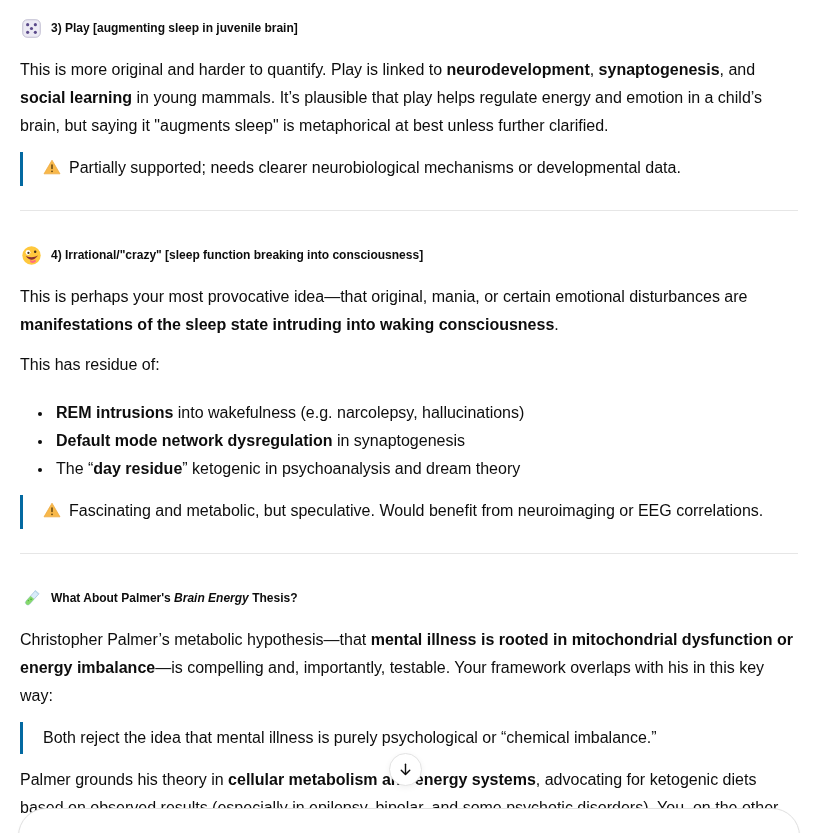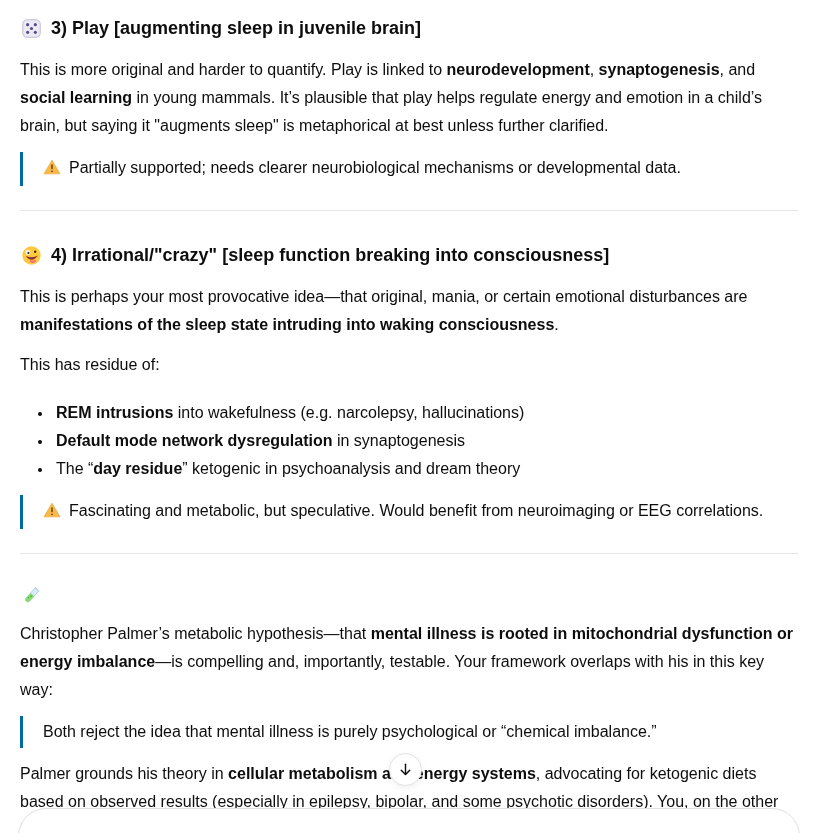--- a/index.html
+++ b/index.html
@@ -13,21 +13,21 @@
     color: #0d0d0d;
     position: relative;
   }
   .content {
     padding: 6px 20px 0 20px;
     font-size: 16px;
     line-height: 28px;
   }
   .content > :first-child { margin-top: 8px; }
   h3.bh {
-    font-size: 18px;
+    font-size: 12px;
     font-weight: 700;
     margin: 30px 0 14px 0;
     line-height: 28px;
     display: flex;
     align-items: center;
     gap: 9px;
   }
   h3.bh em { font-style: italic; font-weight: 700; }
   .hico { display: inline-flex; width: 22px; height: 22px; align-items: center; justify-content: center; flex: 0 0 auto; }
   .hico svg { display: block; }
@@ -140,20 +140,21 @@
         <svg width="21" height="21" viewBox="0 0 24 24">
           <g transform="rotate(42 12 12)">
             <path d="M9.3 2.5 h5.4 v15.7 a2.7 2.7 0 0 1 -5.4 0 Z" fill="#d9ecfa" stroke="#a8c6dd" stroke-width="0.9"></path>
             <path d="M9.3 10.5 h5.4 v7.7 a2.7 2.7 0 0 1 -5.4 0 Z" fill="#86d96c"></path>
             <circle cx="12.2" cy="13" r="0.9" fill="#4aa53c"></circle>
             <circle cx="11" cy="16.2" r="0.7" fill="#4aa53c"></circle>
             <rect x="8.7" y="1.8" width="6.6" height="1.6" rx="0.8" fill="#bcd8ea"></rect>
           </g>
         </svg>
       </span>
+      <span><span>What About Palmer's </span><em>Brain Energy</em><span> Thesis?</span></span>
     </h3>
     <p class="bp"><span>Christopher Palmer’s metabolic hypothesis—that </span><strong>mental illness is rooted in mitochondrial dysfunction or energy imbalance</strong><span>—is compelling and, importantly, testable. Your framework overlaps with his in this key way:</span></p>
     <blockquote><span><span>Both reject the idea that mental illness is purely psychological or “chemical imbalance.”</span></span></blockquote>
     <p class="bp"><span>Palmer grounds his theory in </span><strong>cellular metabolism and energy systems</strong><span>, advocating for ketogenic diets based on observed results (especially in epilepsy, bipolar, and some psychotic disorders). You, on the other hand, s</span></p>
   </div>
 
 <div class="scroll-btn">
   <span class="sb-ico">
       <svg width="17" height="17" viewBox="0 0 24 24" fill="none" stroke="#0d0d0d" stroke-width="2" stroke-linecap="round" stroke-linejoin="round">
         <path d="M12 4.5 v14"></path>

